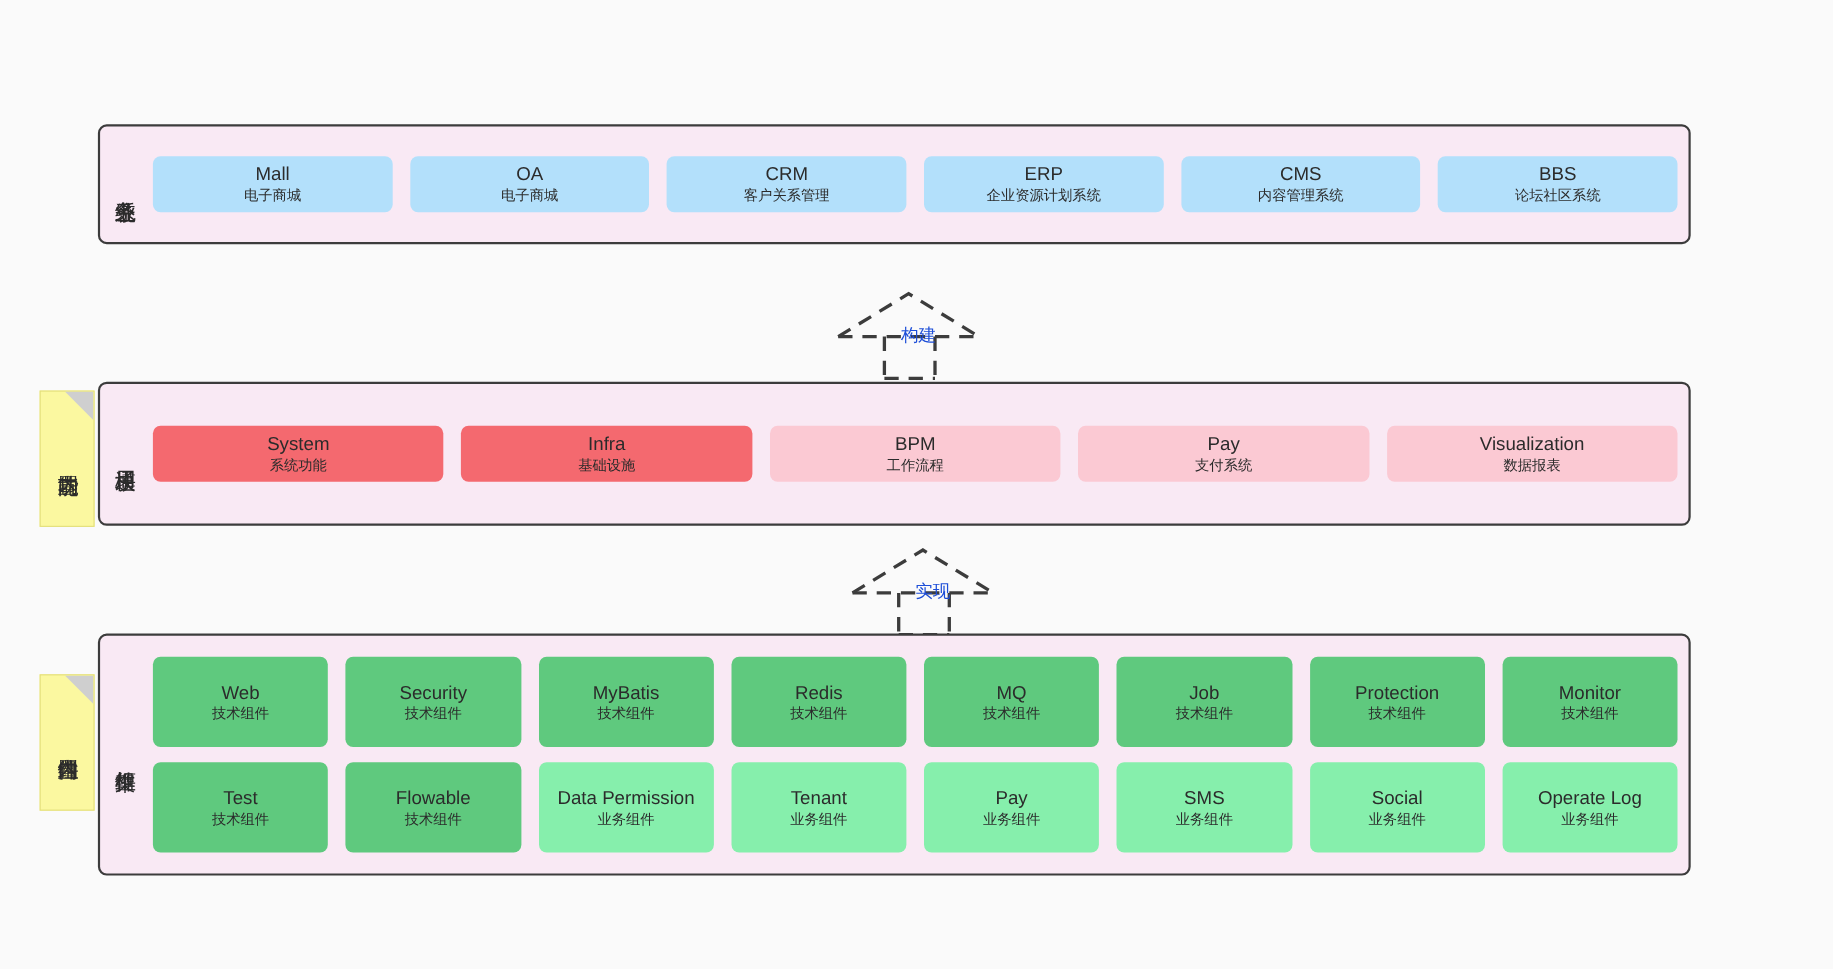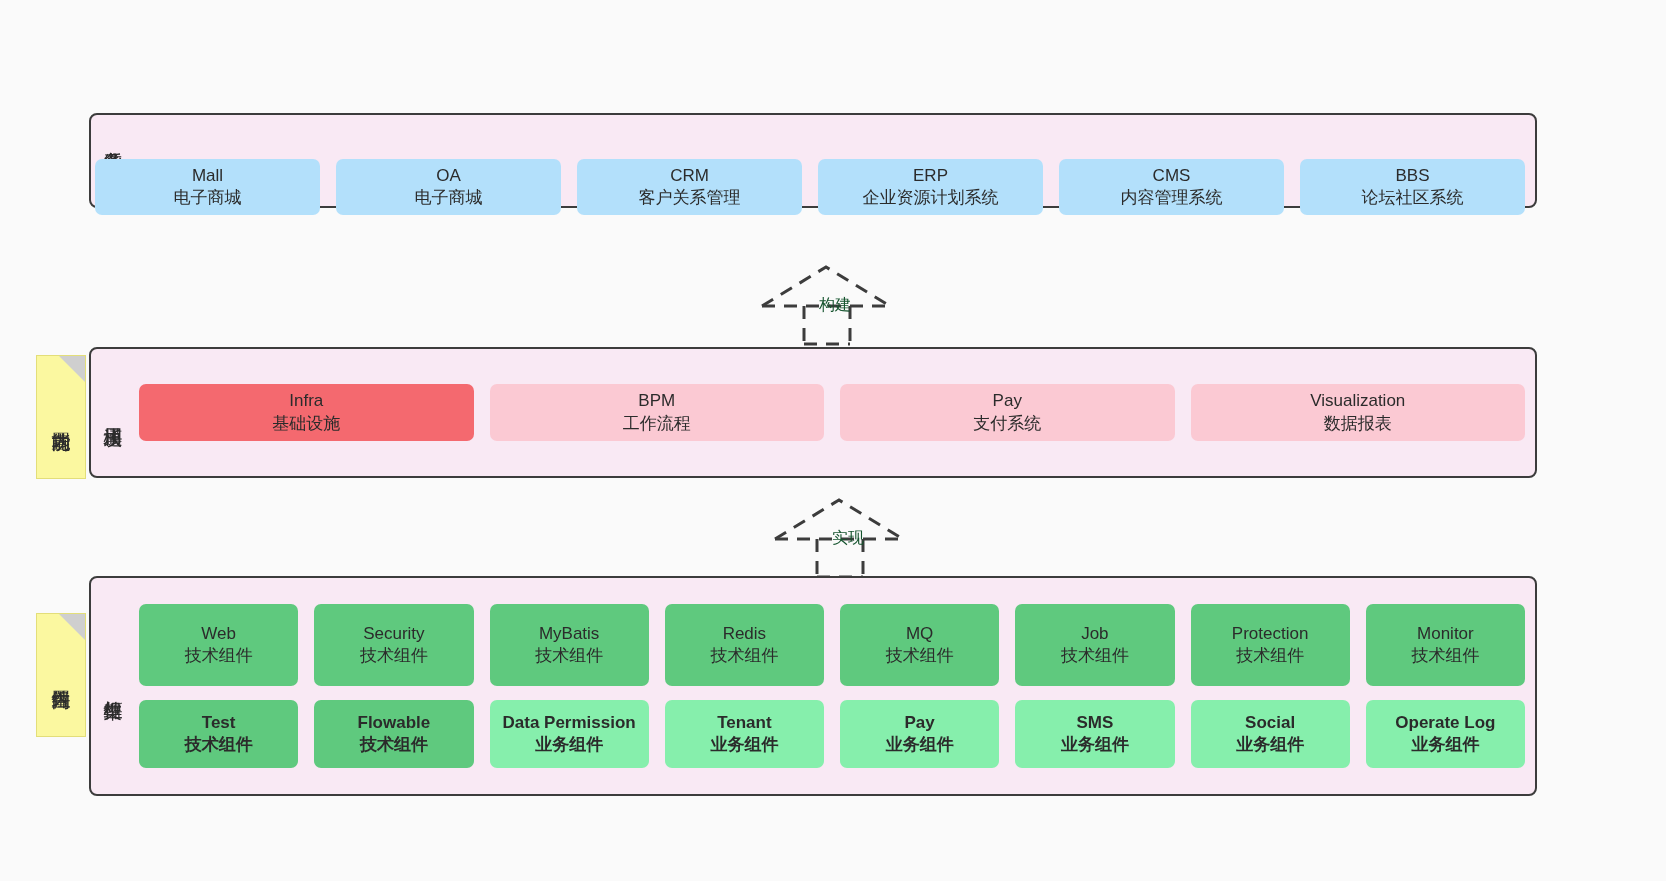--- a/index.html
+++ b/index.html
@@ -62,21 +62,21 @@
     align-items:center;
     justify-content:center;
     text-align:center;
     font-size:17px;
     line-height:1.30;
     color:#2b2b2b;
     padding:6px 4px;
   }
   .node .ln{display:block;white-space:normal;}
   .node .ln-en{font-size:17px;}
-  .node .ln-cn{font-size:17px;}
+  .node .ln-cn{font-size:13px;}
 
   
   .c-blue      {background:#b3e0fb;}
   .c-red       {background:#f4696f;}
   .c-pink      {background:#fbc9d3;}
   .c-green     {background:#5fc97e;}
   .c-green-lt  {background:#86efac;}
 
   
   .note{
@@ -102,31 +102,31 @@
     border-left:26px solid transparent;
     border-top:26px solid #cfcfcf;
   }
 
   
   .conn{position:absolute;}
   .conn svg{display:block;overflow:visible;}
   .conn .lbl{
     position:absolute;
     font-size:16px;
-    color:#14532d;
+    color:#1d4ed8;
     white-space:nowrap;
     background:transparent;
   }
 </style>
 </head>
 <body>
 
 <div class="canvas">
 
-  <div class="layer" style="left:89px;top:113px;width:1448px;height:95px;flex-direction:column;">
+  <div class="layer" style="left:89px;top:113px;width:1448px;height:109px;">
     <div class="layer-title">业务系统</div>
     <div class="layer-body">
       <div class="row">
         <div class="node c-blue">
           <span class="ln ln-en">Mall</span>
           <span class="ln ln-cn">电子商城</span>
         </div>
         <div class="node c-blue">
           <span class="ln ln-en">OA</span>
           <span class="ln ln-cn">电子商城</span>
@@ -165,20 +165,24 @@
   </div>
 
   <div class="note" style="left:36px;top:355px;width:50px;height:124px;">
     <span class="fold"></span>
     <span>内置功能</span>
   </div>
   <div class="layer" style="left:89px;top:347px;width:1448px;height:131px;">
     <div class="layer-title">通用模块</div>
     <div class="layer-body">
       <div class="row">
+        <div class="node c-red">
+          <span class="ln ln-en">System</span>
+          <span class="ln ln-cn">系统功能</span>
+        </div>
         <div class="node c-red">
           <span class="ln ln-en">Infra</span>
           <span class="ln ln-cn">基础设施</span>
         </div>
         <div class="node c-pink">
           <span class="ln ln-en">BPM</span>
           <span class="ln ln-cn">工作流程</span>
         </div>
         <div class="node c-pink">
           <span class="ln ln-en">Pay</span>
@@ -239,21 +243,21 @@
         <div class="node c-green">
           <span class="ln ln-en">Protection</span>
           <span class="ln ln-cn">技术组件</span>
         </div>
         <div class="node c-green">
           <span class="ln ln-en">Monitor</span>
           <span class="ln ln-cn">技术组件</span>
         </div>
       </div>
 
-      <div class="row" style="height:68px;font-weight:bold;">
+      <div class="row" style="height:82px;">
         <div class="node c-green">
           <span class="ln ln-en">Test</span>
           <span class="ln ln-cn">技术组件</span>
         </div>
         <div class="node c-green">
           <span class="ln ln-en">Flowable</span>
           <span class="ln ln-cn">技术组件</span>
         </div>
         <div class="node c-green-lt">
           <span class="ln ln-en">Data Permission</span>

